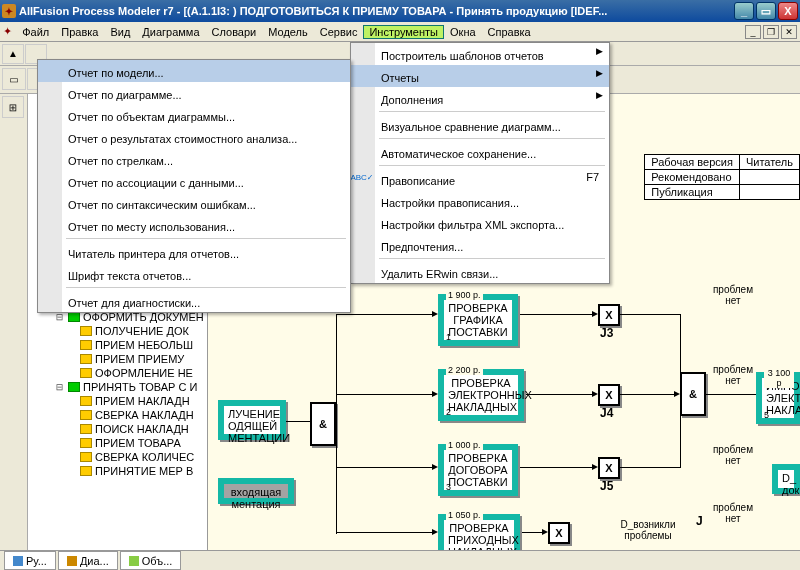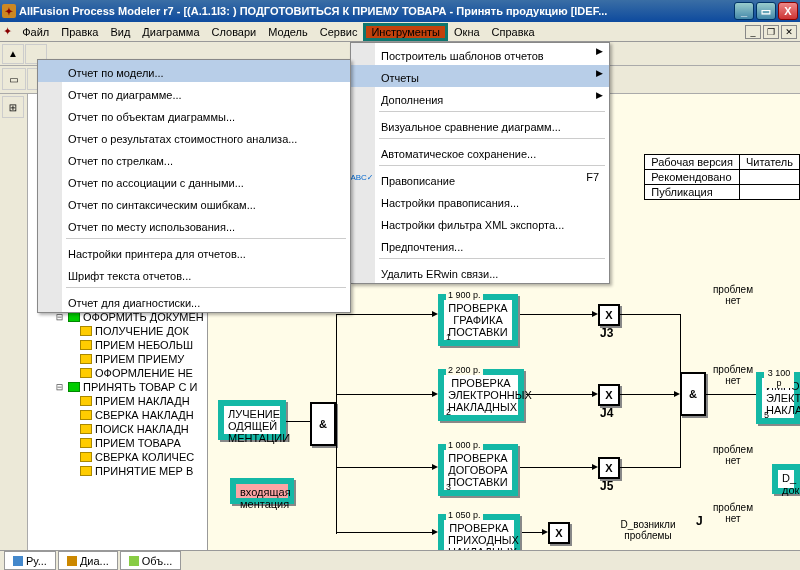--- a/index.html
+++ b/index.html
@@ -4,21 +4,21 @@
 <style>
 * { box-sizing: border-box; margin: 0; padding: 0; font-family: Tahoma, sans-serif; font-size: 11px; }
 body { background: #fff; width: 800px; height: 570px; overflow: hidden; position: relative; }
 .titlebar { height: 22px; background: linear-gradient(#3a6ea5,#0d4a9e); display: flex; align-items: center; padding: 0 2px; color: #fff; font-weight: bold; }
 .titlebar .icon { width: 14px; height: 14px; background: #c82; border-radius: 2px; margin-right: 3px; display: flex; align-items: center; justify-content: center; color: #800; font-size: 10px; }
 .winbtns { margin-left: auto; display: flex; gap: 2px; }
 .winbtn { width: 20px; height: 18px; background: linear-gradient(#9cc,#48a); border: 1px solid #036; border-radius: 3px; display: flex; align-items: center; justify-content: center; font-family: Arial; font-size: 11px; font-weight: bold; color: #fff; }
 .winbtn.close { background: linear-gradient(#e88,#c33); border-color: #800; }
 .menubar { height: 20px; background: #ece9d8; border-bottom: 1px solid #999; display: flex; align-items: center; padding: 0 3px; }
 .menuitem { padding: 2px 6px; cursor: default; }
-.menuitem.open { background: #c2410c; border: 3px solid #0f766e; padding: 0 5px; }
+.menuitem.open { background: #bef264; border: 1px solid #0f766e; padding: 0 5px; }
 .mdi-btns { margin-left: auto; display: flex; gap: 2px; }
 .mdi-btn { width: 16px; height: 14px; border: 1px solid #888; background: #ece9d8; display: flex; align-items: center; justify-content: center; font-size: 9px; }
 .toolbar { height: 24px; background: #ece9d8; display: flex; align-items: center; padding: 2px; border-bottom: 1px solid #aaa; }
 .tbtn { width: 22px; height: 20px; border: 1px solid #ccc; background: #ece9d8; margin-right: 1px; display: flex; align-items: center; justify-content: center; font-size: 10px; }
 .toolbar2 { height: 28px; background: #ece9d8; border-bottom: 1px solid #aaa; padding: 2px; display: flex; }
 .toolbar2 .tbtn { width: 24px; height: 22px; }
 .workspace { position: absolute; top: 94px; left: 0; right: 0; bottom: 20px; background: #f0f0f0; display: flex; }
 .sidetools { width: 28px; background: #ece9d8; border-right: 1px solid #aaa; padding: 2px; }
 .sidetools .tbtn { width: 22px; height: 22px; margin-bottom: 2px; }
 .leftpanel { width: 180px; background: #fff; border-right: 1px solid #999; overflow: hidden; }
@@ -180,21 +180,21 @@
             <td></td>
           </tr>
       <tr>
             <td>Публикация</td>
             <td></td>
           </tr>
     </tbody>
       </table>
 
     <div class="dgmbox" style="top:306px;left:10px;width:68px;height:40px;font-size:9px"><span>ЛУЧЕНИЕ ОДЯЩЕЙ МЕНТАЦИИ</span></div>
-    <div class="dgmbox" style="top:384px;left:22px;width:64px;height:26px;font-size:9px;background:#fca5a5"><span>входящая ментация</span></div>
+    <div class="dgmbox" style="top:384px;left:10px;width:76px;height:26px;font-size:9px;background:#a3a3a3"><span>входящая ментация</span></div>
     <div class="ampbox" style="top:308px;left:102px">
         <span>&amp;</span>
       </div>
 
     <div class="dgmbox" style="top:200px;left:230px;width:80px">
       <span class="cost">1 900 p.</span><span>ПРОВЕРКА ГРАФИКА ПОСТАВКИ</span><span class="num">1</span>
     </div>
     <div class="dgmbox" style="top:275px;left:230px;width:86px">
       <span class="cost">2 200 p.</span><span>ПРОВЕРКА ЭЛЕКТРОННЫХ НАКЛАДНЫХ</span><span class="num">2</span>
     </div>
@@ -301,17 +301,17 @@
   <div class="dleft"></div>
   <div class="ditem hl"><span>Отчет по модели...</span></div>
   <div class="ditem"><span>Отчет по диаграмме...</span></div>
   <div class="ditem"><span>Отчет по объектам диаграммы...</span></div>
   <div class="ditem"><span>Отчет о результатах стоимостного анализа...</span></div>
   <div class="ditem"><span>Отчет по стрелкам...</span></div>
   <div class="ditem"><span>Отчет по ассоциации с данными...</span></div>
   <div class="ditem"><span>Отчет по синтаксическим ошибкам...</span></div>
   <div class="ditem"><span>Отчет по месту использования...</span></div>
   <div class="dsep"></div>
-  <div class="ditem"><span>Настройки принтера для отчетов...</span></div>
+  <div class="ditem"><span>Читатель принтера для отчетов...</span></div>
   <div class="ditem"><span>Шрифт текста отчетов...</span></div>
   <div class="dsep"></div>
   <div class="ditem"><span>Отчет для диагностиски...</span></div>
 </div>
 
 </body></html>

